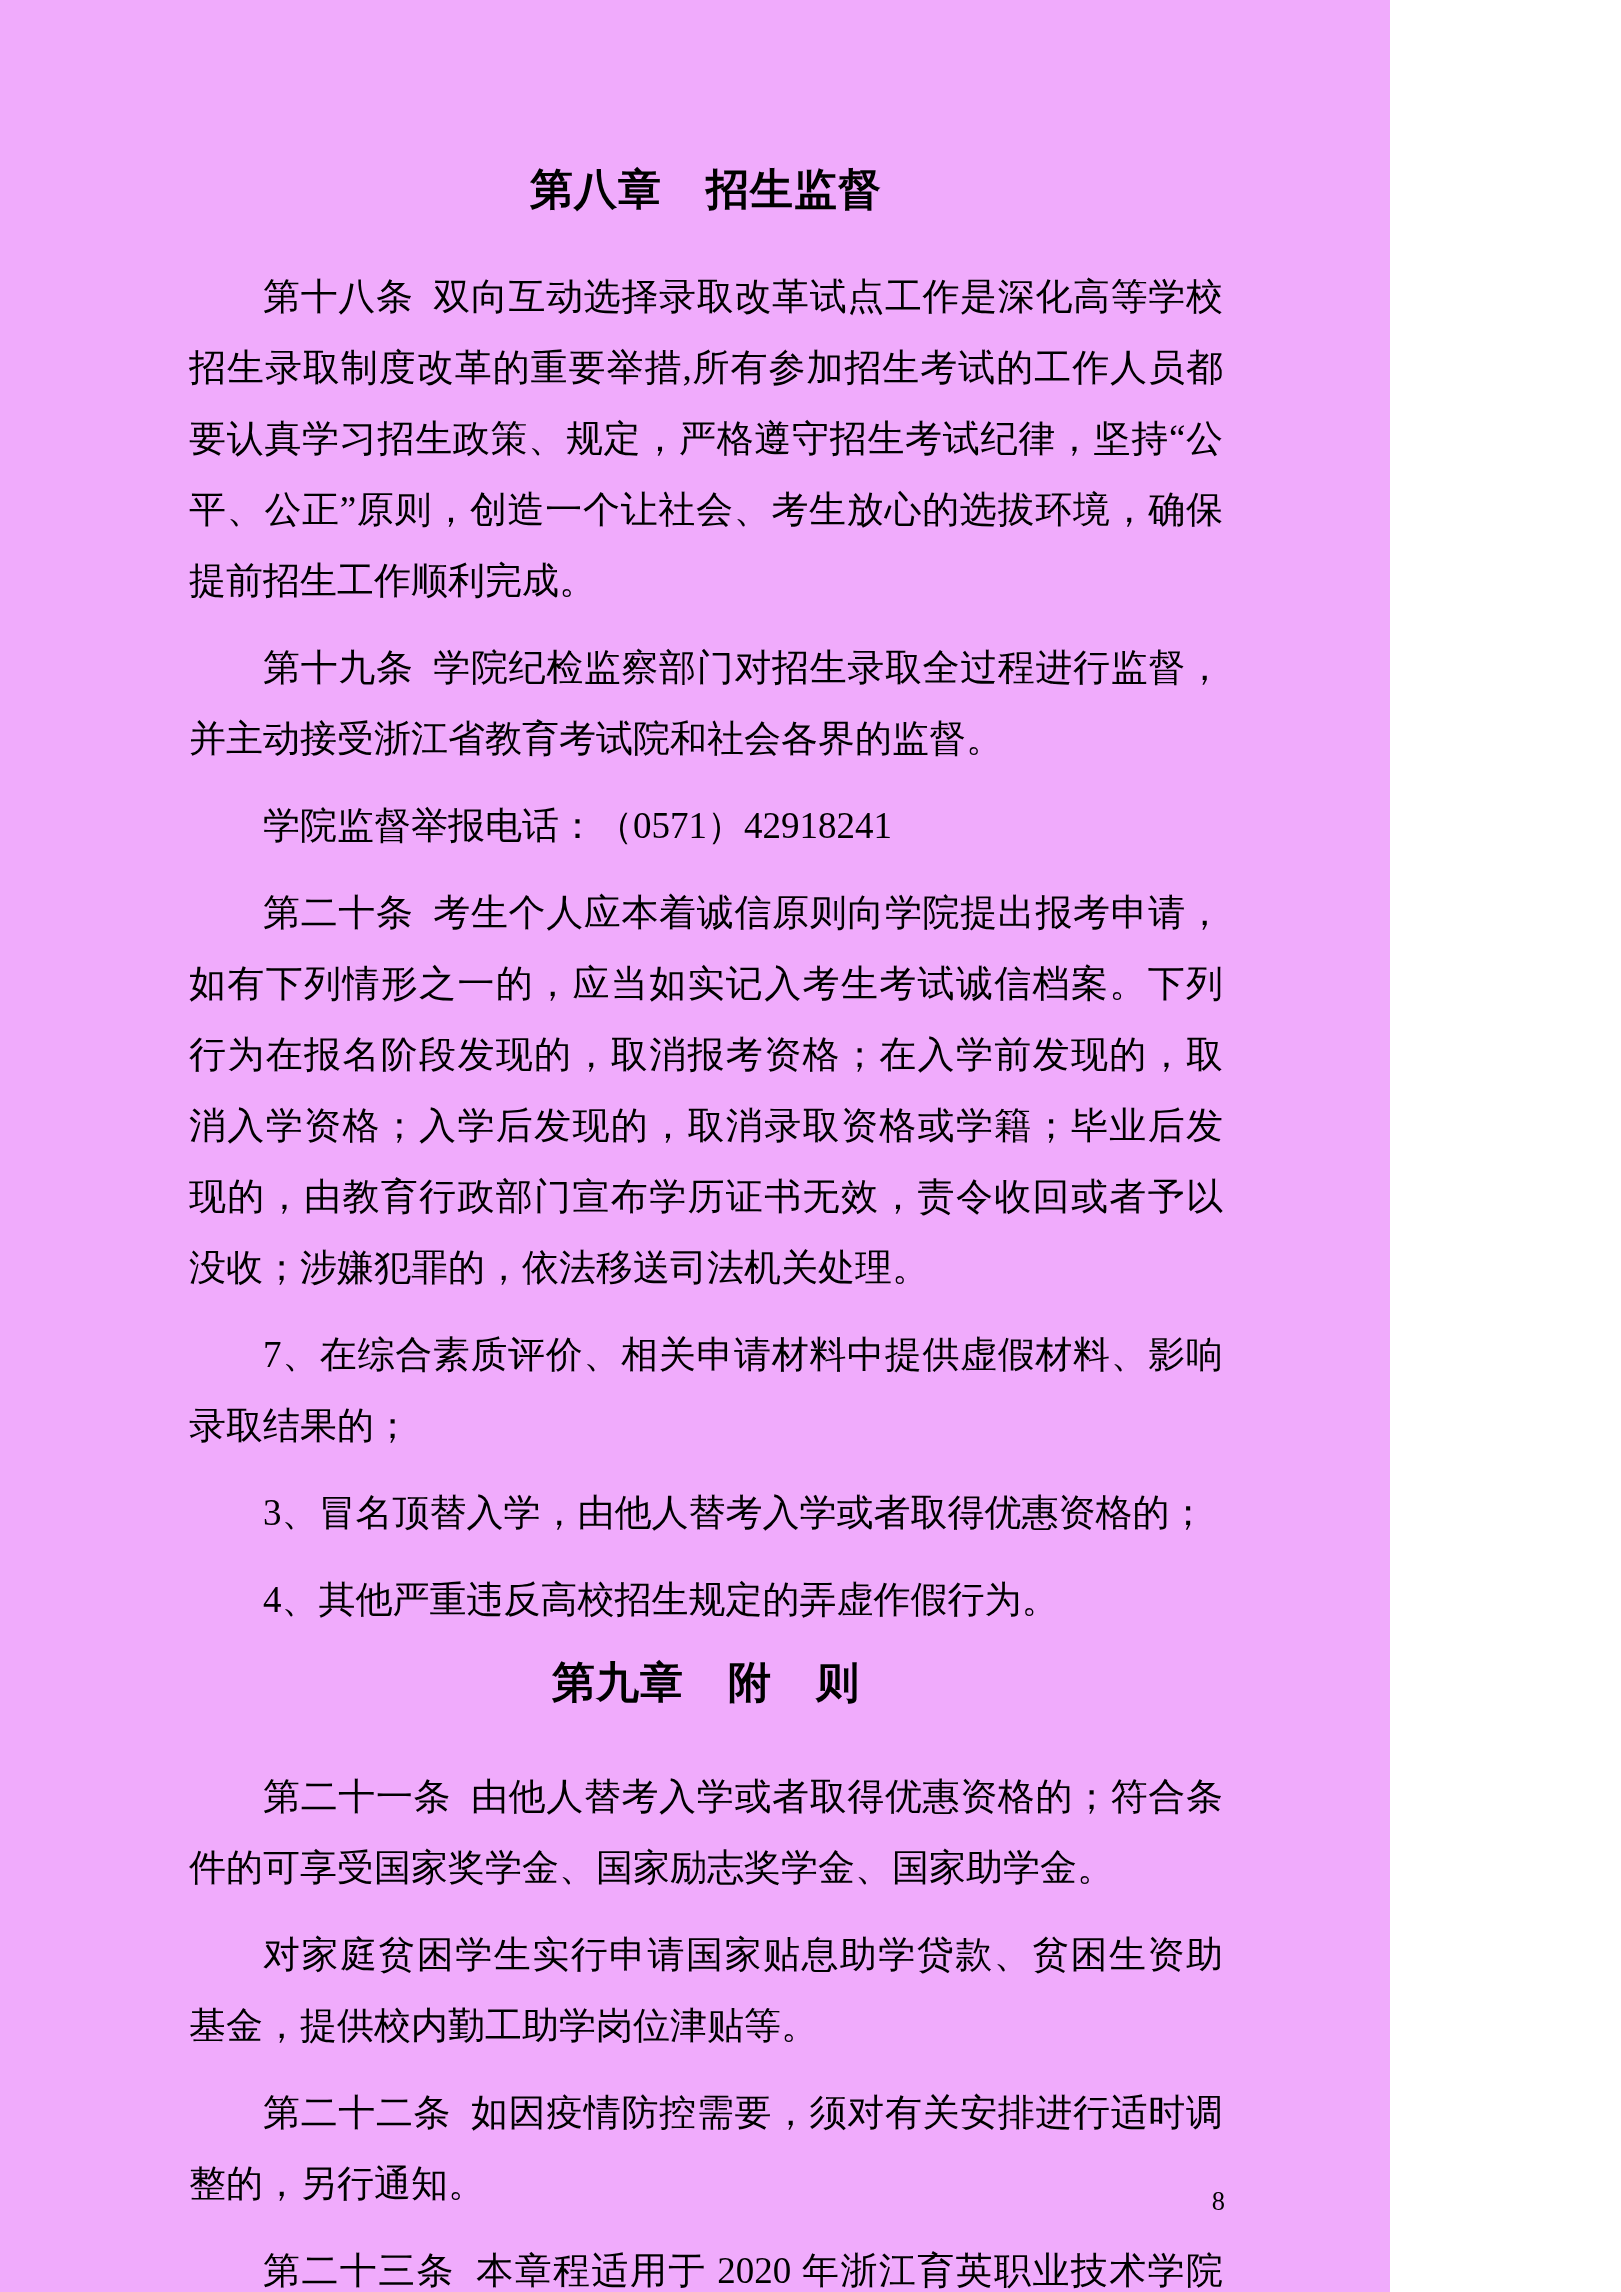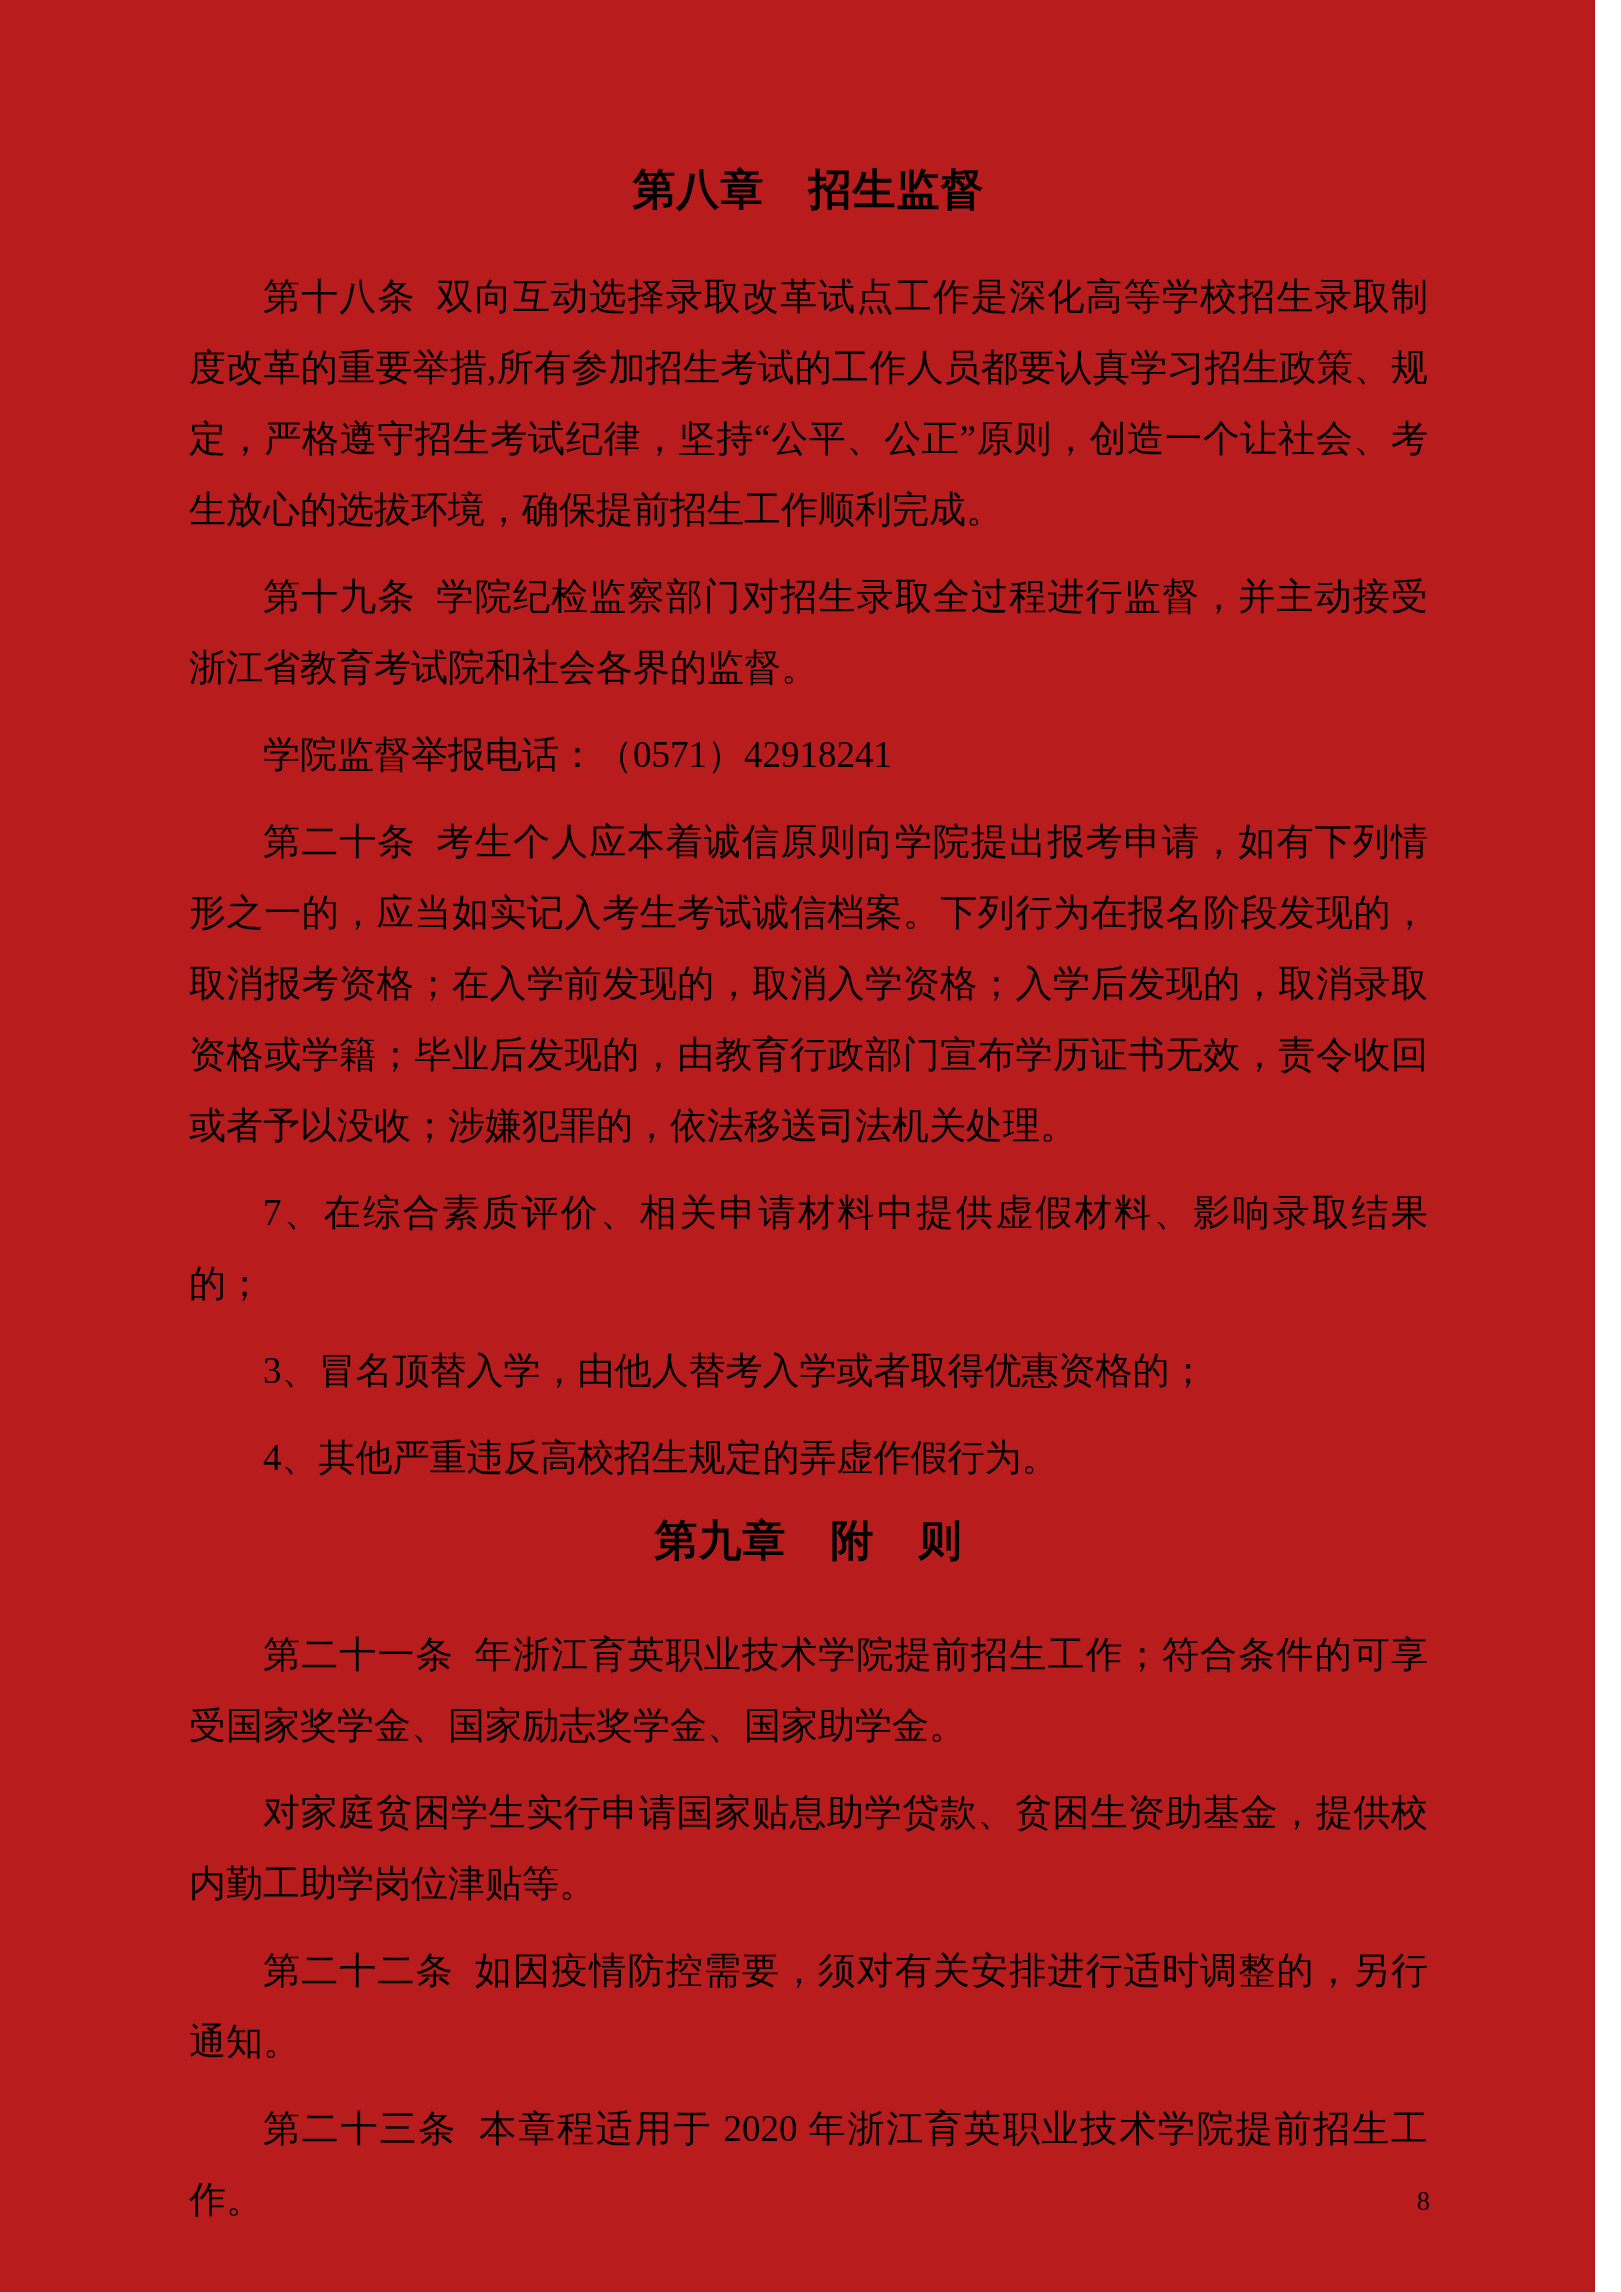--- a/index.html
+++ b/index.html
@@ -2,23 +2,23 @@
 <html><head>
 <meta charset="utf-8">
 <style>
   html, body {
     margin: 0;
     padding: 0;
     background: #ffffff;
   }
   .page {
     position: relative;
-    width: 1595px;
+    width: 1390px;
     height: 2293px;
-    background: #b91c1c;
+    background: #f0abfc;
     box-sizing: border-box;
     padding: 158px 151px 0 173px;
     color: #000000;
     font-family: "Liberation Serif", "DejaVu Serif", serif;
     overflow: hidden;
   }
   .chapter-heading {
     font-size: 43px;
     font-weight: bold;
     text-align: center;
@@ -67,21 +67,21 @@
     <p class="body-para">7、在综合素质评价、相关申请材料中提供虚假材料、影响录取结果的；</p>
 
     <p class="body-para">3、冒名顶替入学，由他人替考入学或者取得优惠资格的；</p>
 
     <p class="body-para">4、其他严重违反高校招生规定的弄虚作假行为。</p>
   </section>
 
   <section>
     <h1 class="chapter-heading second">第九章　附　则</h1>
 
-    <p class="body-para">第二十一条  年浙江育英职业技术学院提前招生工作；符合条件的可享受国家奖学金、国家励志奖学金、国家助学金。</p>
+    <p class="body-para">第二十一条  由他人替考入学或者取得优惠资格的；符合条件的可享受国家奖学金、国家励志奖学金、国家助学金。</p>
 
     <p class="body-para">对家庭贫困学生实行申请国家贴息助学贷款、贫困生资助基金，提供校内勤工助学岗位津贴等。</p>
 
     <p class="body-para">第二十二条  如因疫情防控需要，须对有关安排进行适时调整的，另行通知。</p>
 
     <p class="body-para">第二十三条  本章程适用于 2020 年浙江育英职业技术学院提前招生工作。</p>
   </section>
 
   <div class="page-number">8</div>
 

